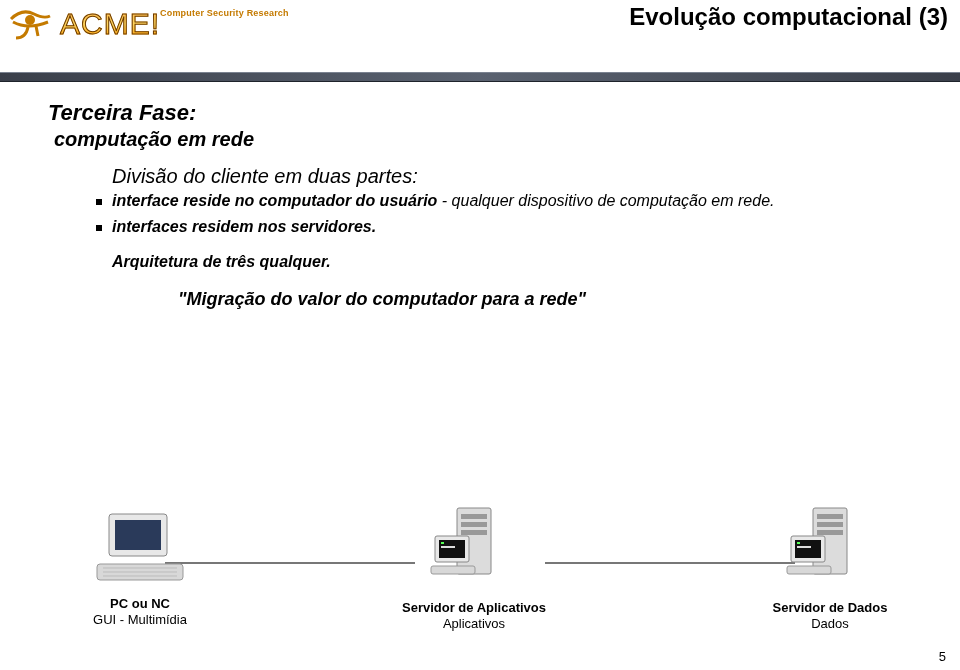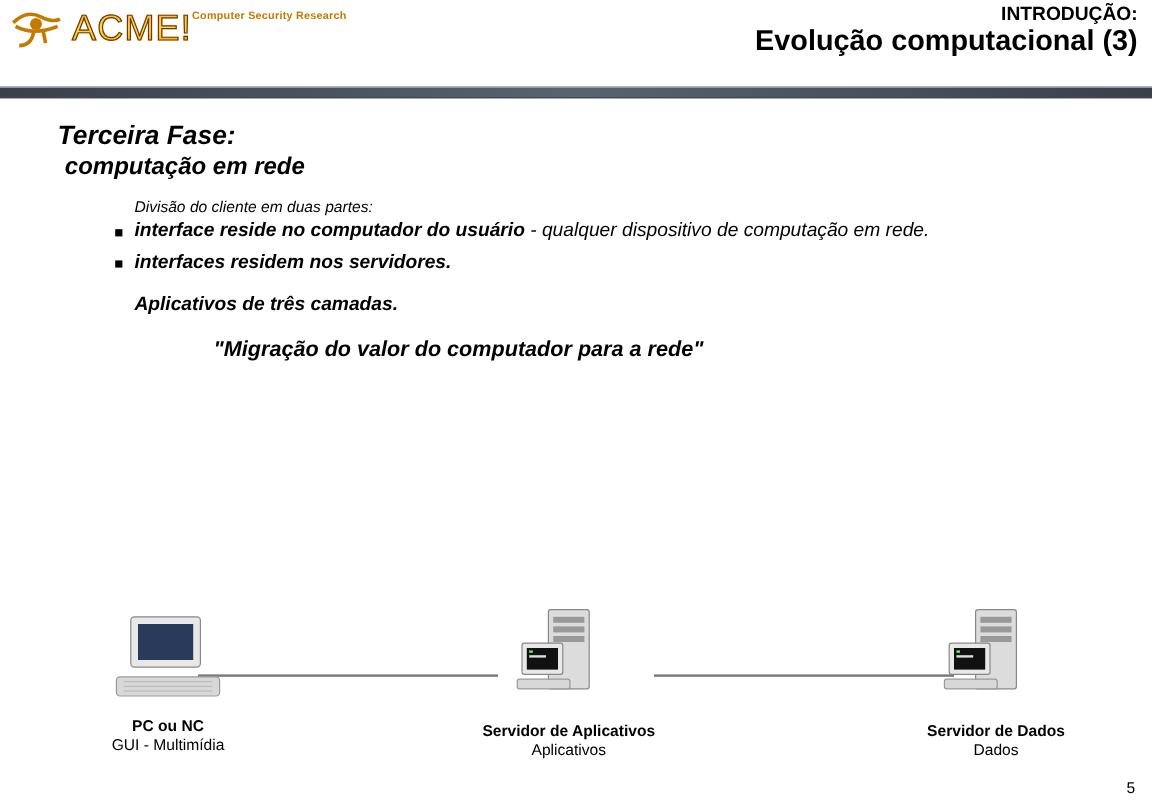--- a/index.html
+++ b/index.html
@@ -104,21 +104,21 @@
     height: 6px;
     background: #000;
   }
   .highlight { color: #1f4fd6; font-weight: bold; }
   .bold { font-weight: bold; }
   .sub-block {
     margin-left: 48px;
     margin-top: 4px;
   }
   .sub-heading {
-    font-size: 13px;
+    font-size: 20px;
     margin-bottom: 2px;
     padding-left: 16px;
   }
   .arch-line {
     font-size: 16px;
     margin-left: 64px;
     margin-top: 14px;
   }
   .quote-line {
     font-size: 18px;
@@ -169,21 +169,20 @@
         <path d="M20 23 Q18 34 8 34" stroke="#c47a00" stroke-width="3" fill="none"></path>
         <path d="M28 22 L30 32" stroke="#c47a00" stroke-width="3" fill="none"></path>
       </svg>
     </span>
     <span class="logo-text">
       <span class="logo-main">ACME!</span>
       <span class="logo-sub">Computer Security Research</span>
     </span>
   </div>
   <div class="title-block">
-    <div class="pre-title">INTRODUÇÃO:</div>
     <div class="main-title">Evolução computacional (3)</div>
   </div>
 </div>
 
 <div class="divider-bar"></div>
 
 <div class="content">
   <div class="phase-title">Terceira Fase:</div>
   <div class="phase-sub">computação em rede</div>
 
@@ -192,21 +191,21 @@
     <div class="sub-heading">Divisão do cliente em duas partes:</div>
     <ul class="bullets" style="margin-left:0;">
       <li>
         <span class="bold">interface reside no computador do usuário</span><span> - qualquer dispositivo de computação em rede.</span>
       </li>
       <li class="bold">interfaces residem nos servidores.</li>
     </ul>
   </div>
 
   <div class="arch-line">
-    <span class="bold">Aplicativos de três camadas.</span>
+    <span class="bold">Arquitetura de três qualquer.</span>
   </div>
 
   <div class="quote-line">"Migração do valor do computador para a rede"</div>
 </div>
 
 <div class="diagram">
   <div class="conn" style="left:165px; width:250px;"></div>
   <div class="conn" style="left:545px; width:250px;"></div>
 
   <div class="node" style="left:50px; top:10px;">

